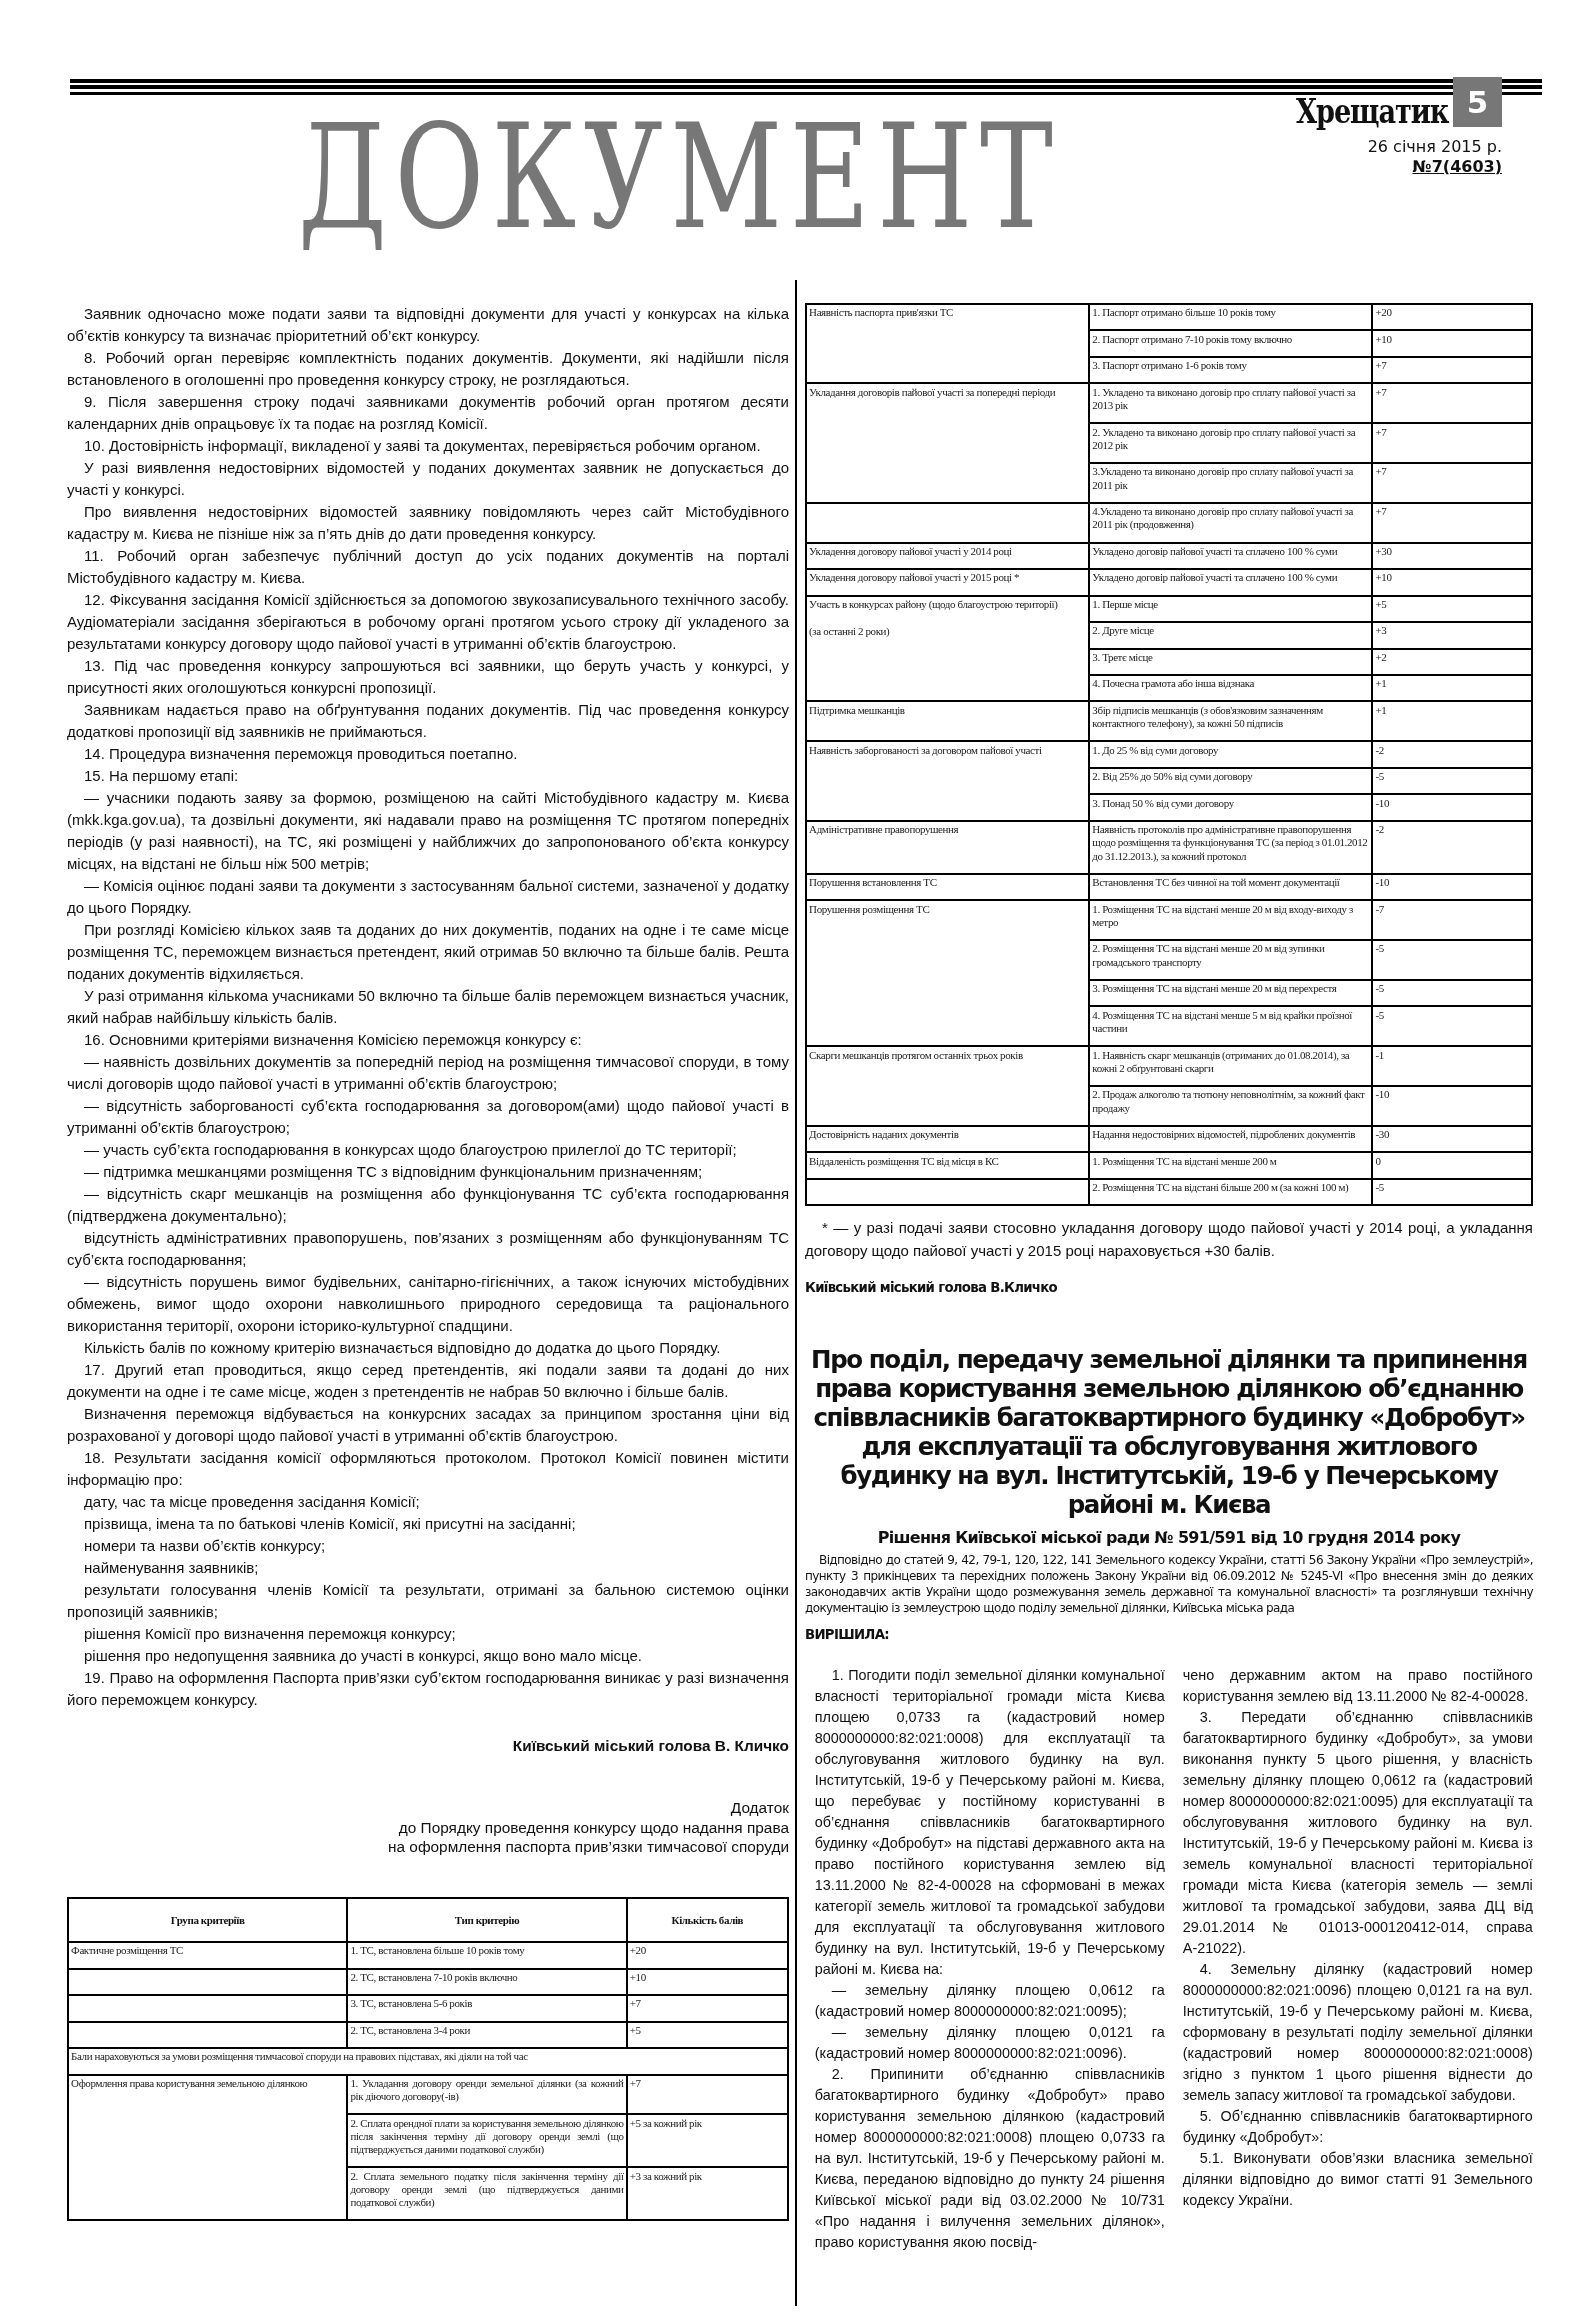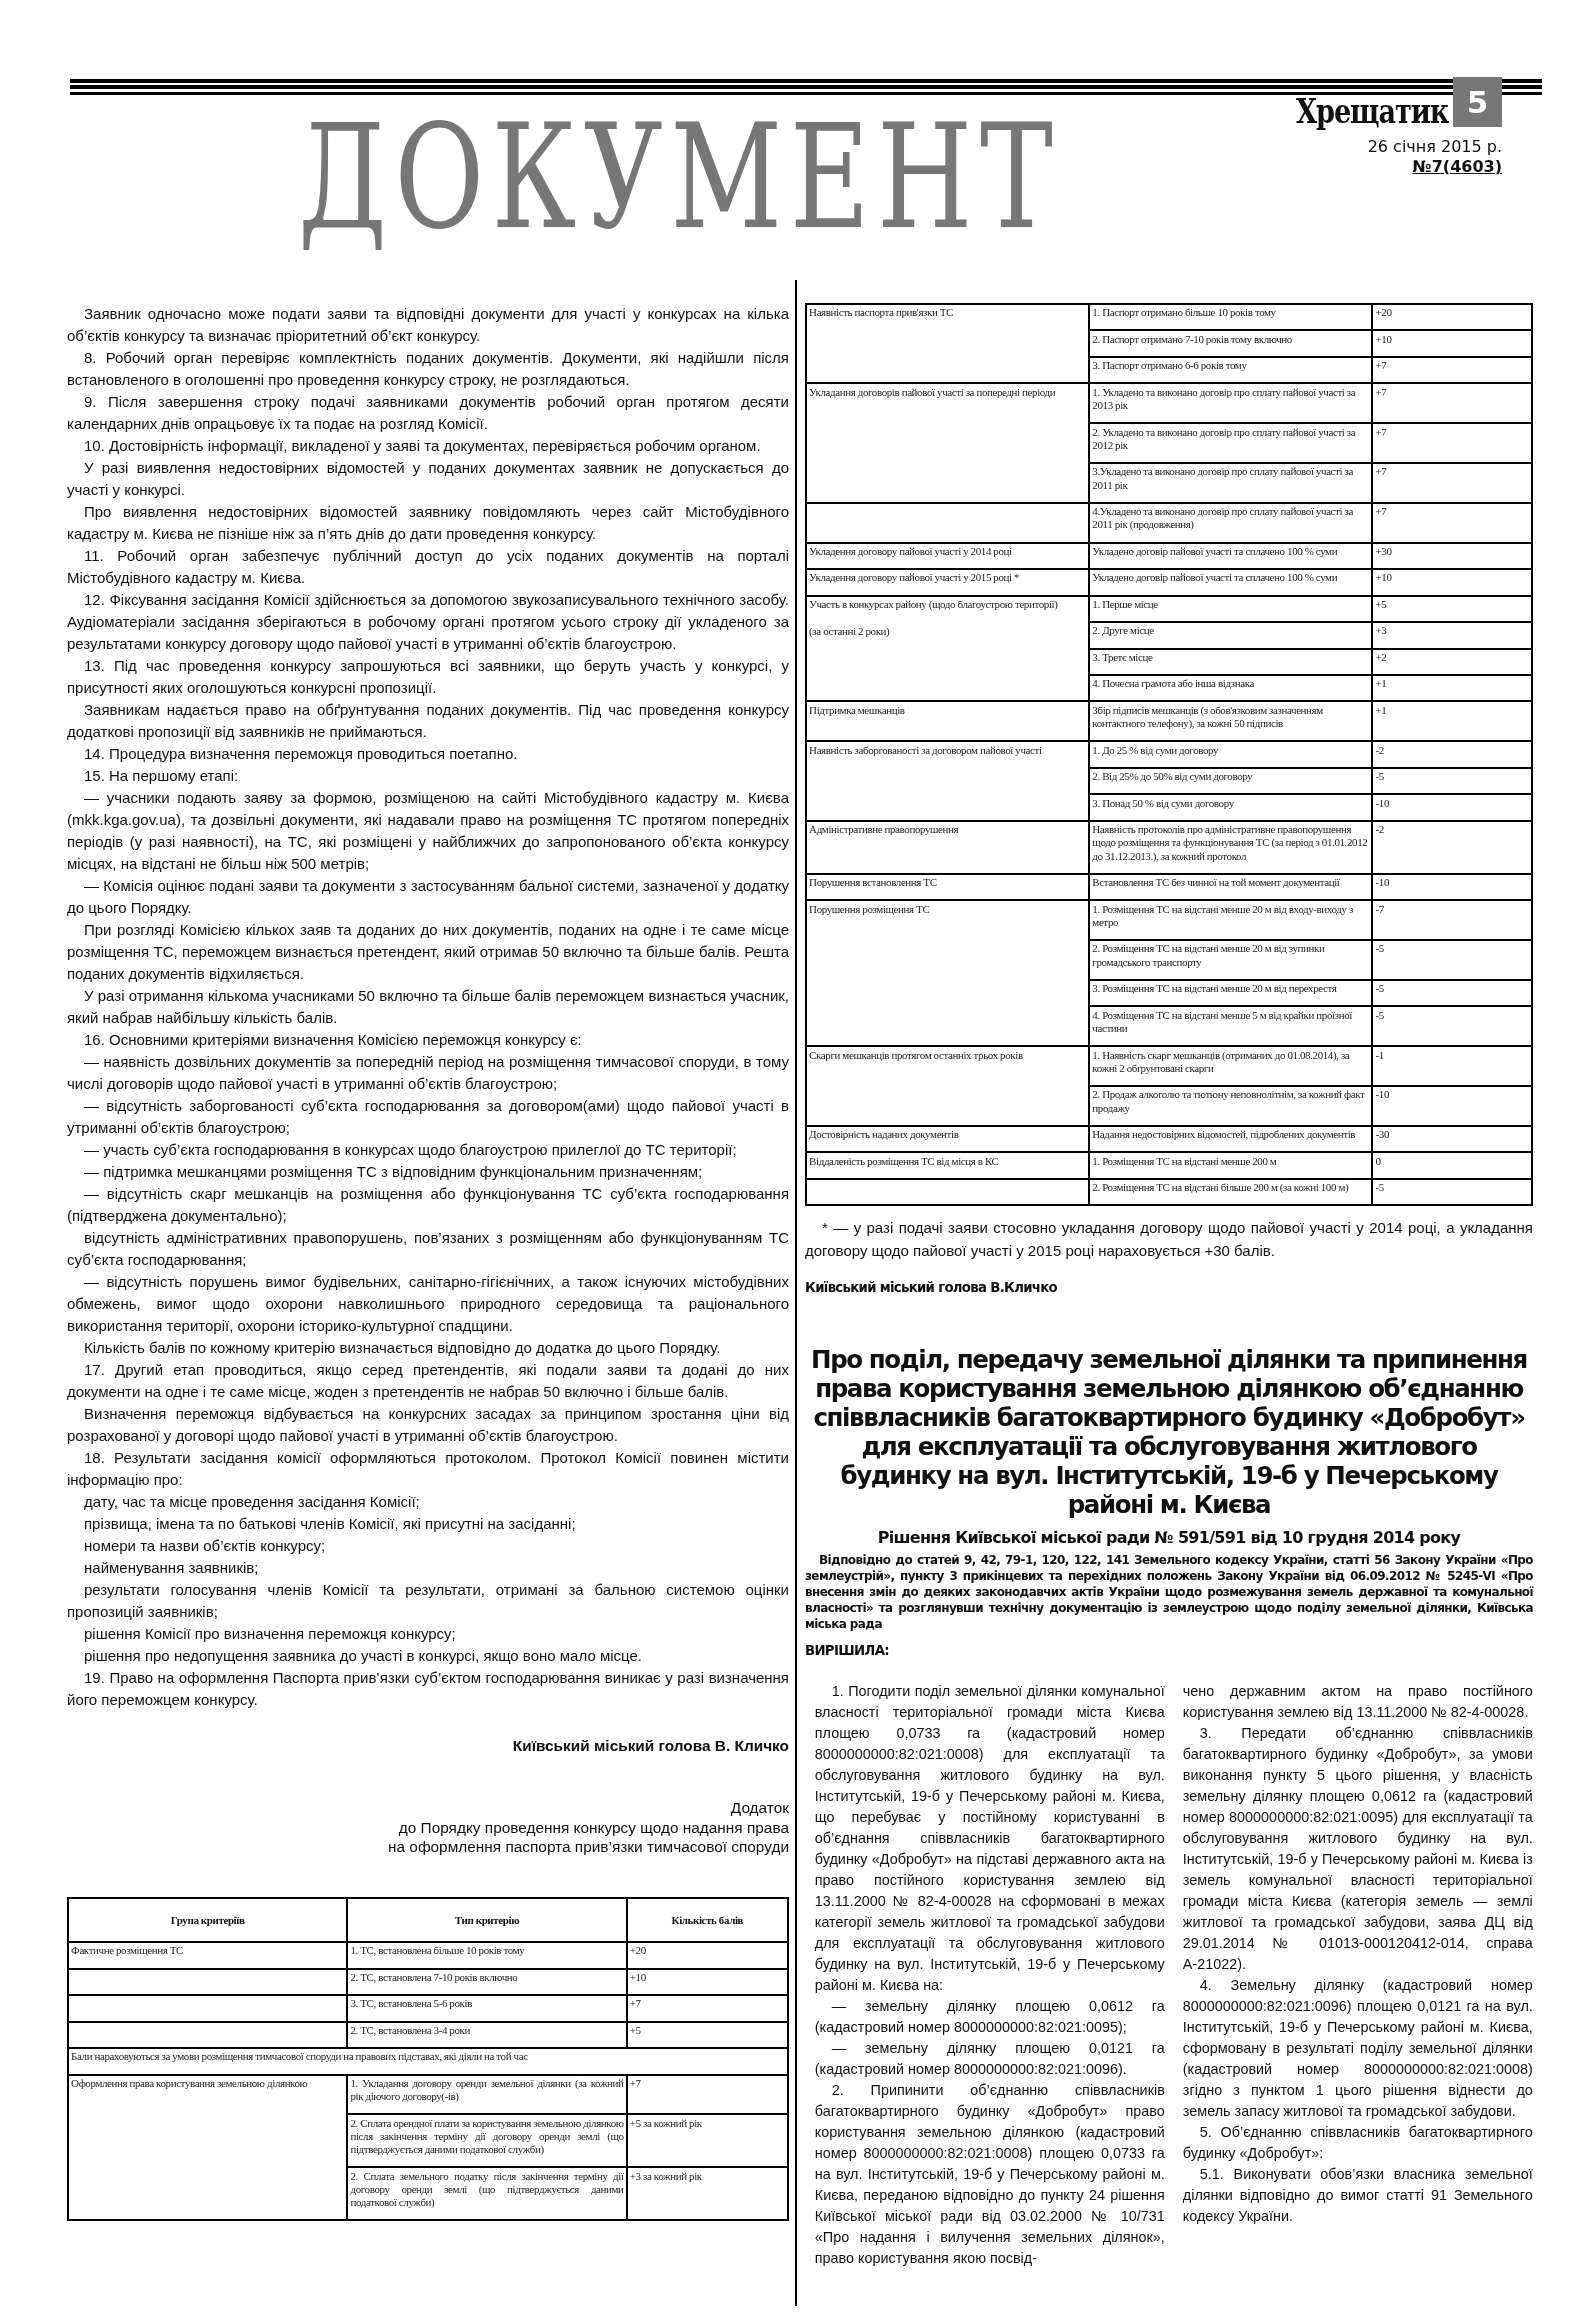--- a/index.html
+++ b/index.html
@@ -70,21 +70,21 @@
 
   .decision-title {
     margin-top: 50px; text-align: center; font-family: "DejaVu Sans", sans-serif; font-weight: bold;
     font-size: 24.5px; line-height: 29px; letter-spacing: -1.4px;
   }
   .decision-sub {
     text-align: center; font-family: "DejaVu Sans", sans-serif; font-weight: bold;
     font-size: 16px; margin-top: 8.4px; letter-spacing: -0.7px;
   }
   .preamble {
-    font-family: "DejaVu Sans", sans-serif; font-weight: bold; font-size: 12px; line-height: 16px;
+    font-family: "DejaVu Sans", sans-serif; font-weight: normal; font-size: 12px; line-height: 16px;
     text-indent: 14px; margin-top: 5.6px; letter-spacing: -0.6px; text-align: justify;
   }
   .resolved {
     text-align: left; font-family: "DejaVu Sans", sans-serif; font-weight: bold; font-size: 13.3px;
     margin-top: 11.2px; letter-spacing: -0.7px;
   }
   .two-col { display: flex; gap: 18px; margin-top: 22.4px; padding-left: 9.8px; }
   .two-col .col {
     width: 350px; font-family: "Liberation Sans", sans-serif; font-size: 14.4px; line-height: 21px;
     text-align: justify;
@@ -211,21 +211,21 @@
         <tr>
       <td rowspan="3">Наявність паспорта прив'язки ТС</td>
       <td>1. Паспорт отримано більше 10 років тому</td>
       <td class="pts">+20</td>
     </tr>
     <tr>
       <td>2. Паспорт отримано 7-10 років тому включно</td>
       <td class="pts">+10</td>
     </tr>
     <tr>
-      <td>3. Паспорт отримано 6-6 років тому</td>
+      <td>3. Паспорт отримано 1-6 років тому</td>
       <td class="pts">+7</td>
     </tr>
     <tr>
       <td rowspan="3">Укладання договорів пайової участі за попередні періоди</td>
       <td>1. Укладено та виконано договір про сплату пайової участі за 2013 рік</td>
       <td class="pts">+7</td>
     </tr>
     <tr>
       <td>2. Укладено та виконано договір про сплату пайової участі за 2012 рік</td>
       <td class="pts">+7</td>

